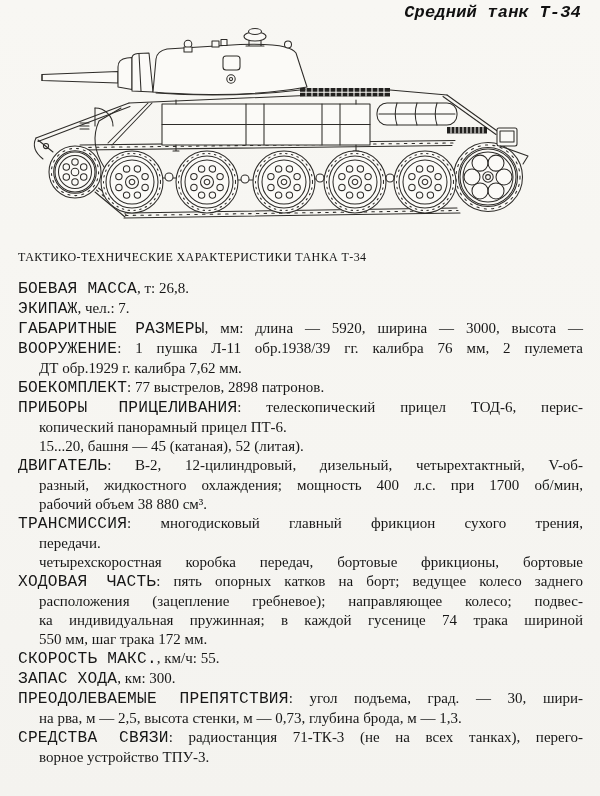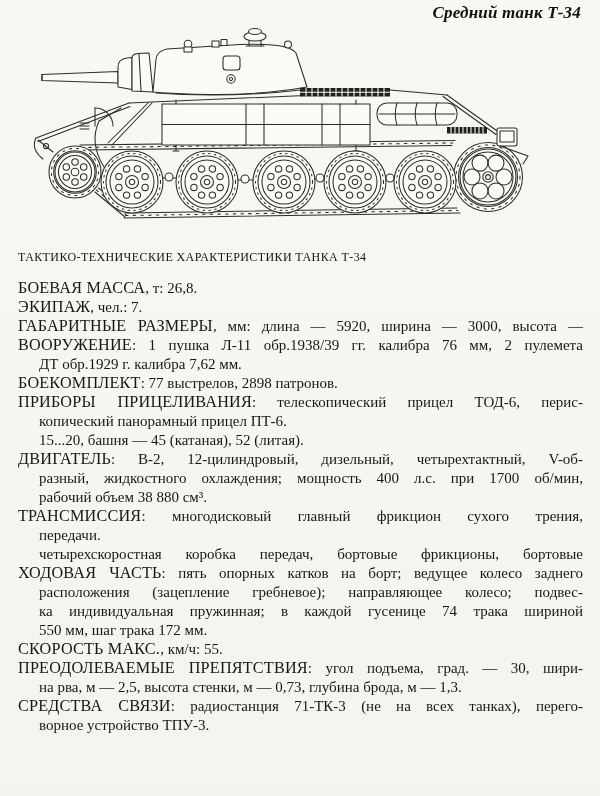--- a/index.html
+++ b/index.html
@@ -5,40 +5,40 @@
   html,body{margin:0;padding:0;}
   body{
     width:600px;height:796px;position:relative;overflow:hidden;
     background:#f7f6f2;
     font-family:"Liberation Serif", serif;
     color:#171717;
   }
   .page{position:absolute;inset:0;background:linear-gradient(180deg,#f8f7f3 0%,#f6f5f1 60%,#f4f3ef 100%);}
   .running-header{
     position:absolute;top:3px;right:19px;
-    font-family:Liberation Serif, serif;
+    font-family:Liberation Mono, monospace;
     font-weight:bold;font-style:italic;
     font-size:17px;letter-spacing:.2px;color:#111;
     white-space:nowrap;
   }
   .illustration{position:absolute;top:25px;left:0;width:600px;height:220px;}
   .content{
     position:absolute;top:250px;left:18px;width:565px;
   }
   .section-heading{
     font-size:12px;letter-spacing:.4px;
     margin:0 0 14px 0;font-weight:normal;
     white-space:nowrap;color:#141414;
   }
   .specs{margin:0;padding:0;}
   .spec{margin:0;padding:0;font-size:15px;line-height:19px;}
   .line{display:block;}
   .line.cont{padding-left:21px;}
   .line.j{text-align:justify;text-align-last:justify;}
-  .spec-label{font-size:16.2px;letter-spacing:.2px;}
+  .spec-label{font-size:16.2px;letter-spacing:.2px;font-family:Liberation Mono, monospace;}
   svg .ink{stroke:#2e2c29;fill:none;stroke-width:1.05;stroke-linecap:round;stroke-linejoin:round;}
   svg .fillw{fill:#fbfaf7;}
   svg .dark{fill:#22211f;stroke:none;}
   svg .wht{stroke:#f7f6f2;stroke-width:1.1;}
 </style>
 </head>
 <body>
 
 <div class="page">
 
@@ -275,20 +275,23 @@
         <p class="spec">
           <span class="line first j"><span class="spec-label">ХОДОВАЯ ЧАСТЬ</span><span>: пять опорных катков на борт; ведущее колесо заднего</span></span>
           <span class="line cont j">расположения (зацепление гребневое); направляющее колесо; подвес-</span>
           <span class="line cont j">ка индивидуальная пружинная; в каждой гусенице 74 трака шириной</span>
           <span class="line cont">550 мм, шаг трака 172 мм.</span>
         </p>
         <p class="spec">
           <span class="line first"><span class="spec-label">СКОРОСТЬ МАКС.</span><span>, км/ч: 55.</span></span>
         </p>
         <p class="spec">
+          <span class="line first"><span class="spec-label">ЗАПАС ХОДА</span><span>, км: 300.</span></span>
+        </p>
+        <p class="spec">
           <span class="line first j"><span class="spec-label">ПРЕОДОЛЕВАЕМЫЕ ПРЕПЯТСТВИЯ</span><span>: угол подъема, град. — 30, шири-</span></span>
           <span class="line cont">на рва, м — 2,5, высота стенки, м — 0,73, глубина брода, м — 1,3.</span>
         </p>
         <p class="spec">
           <span class="line first j"><span class="spec-label">СРЕДСТВА СВЯЗИ</span><span>: радиостанция 71-ТК-3 (не на всех танках), перего-</span></span>
           <span class="line cont">ворное устройство ТПУ-3.</span>
         </p>
       </div>
   </div>
 

